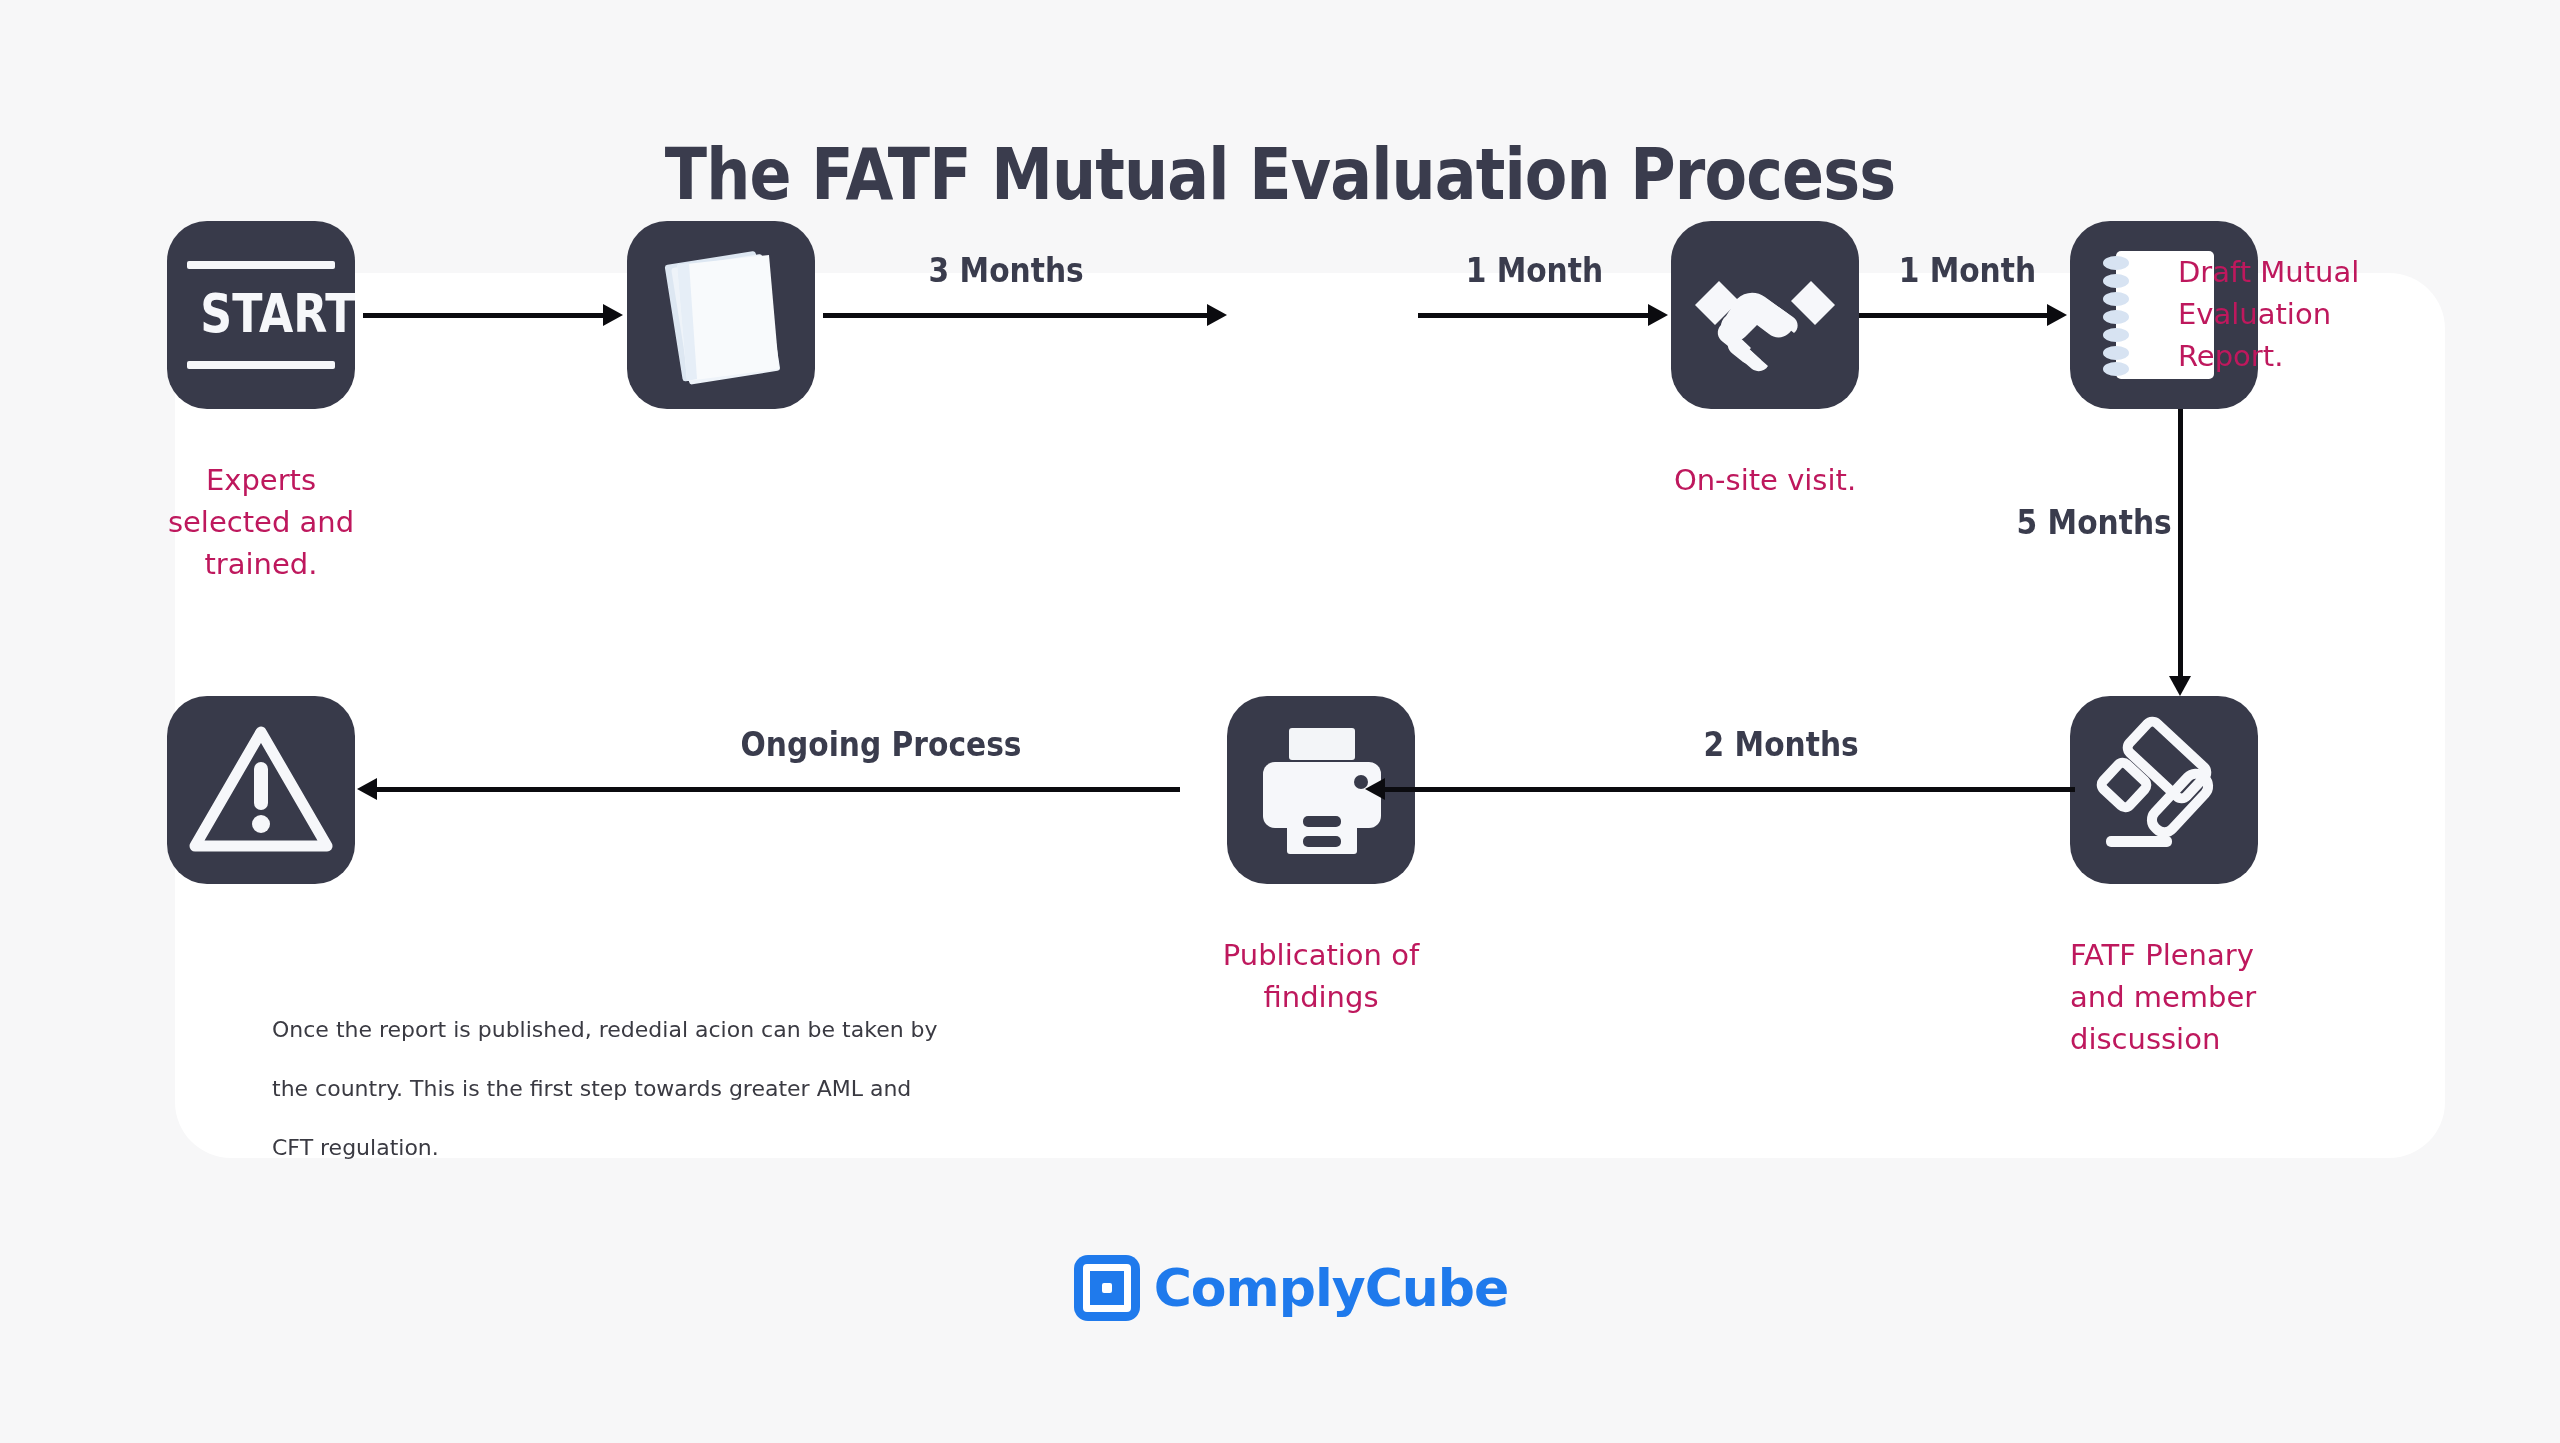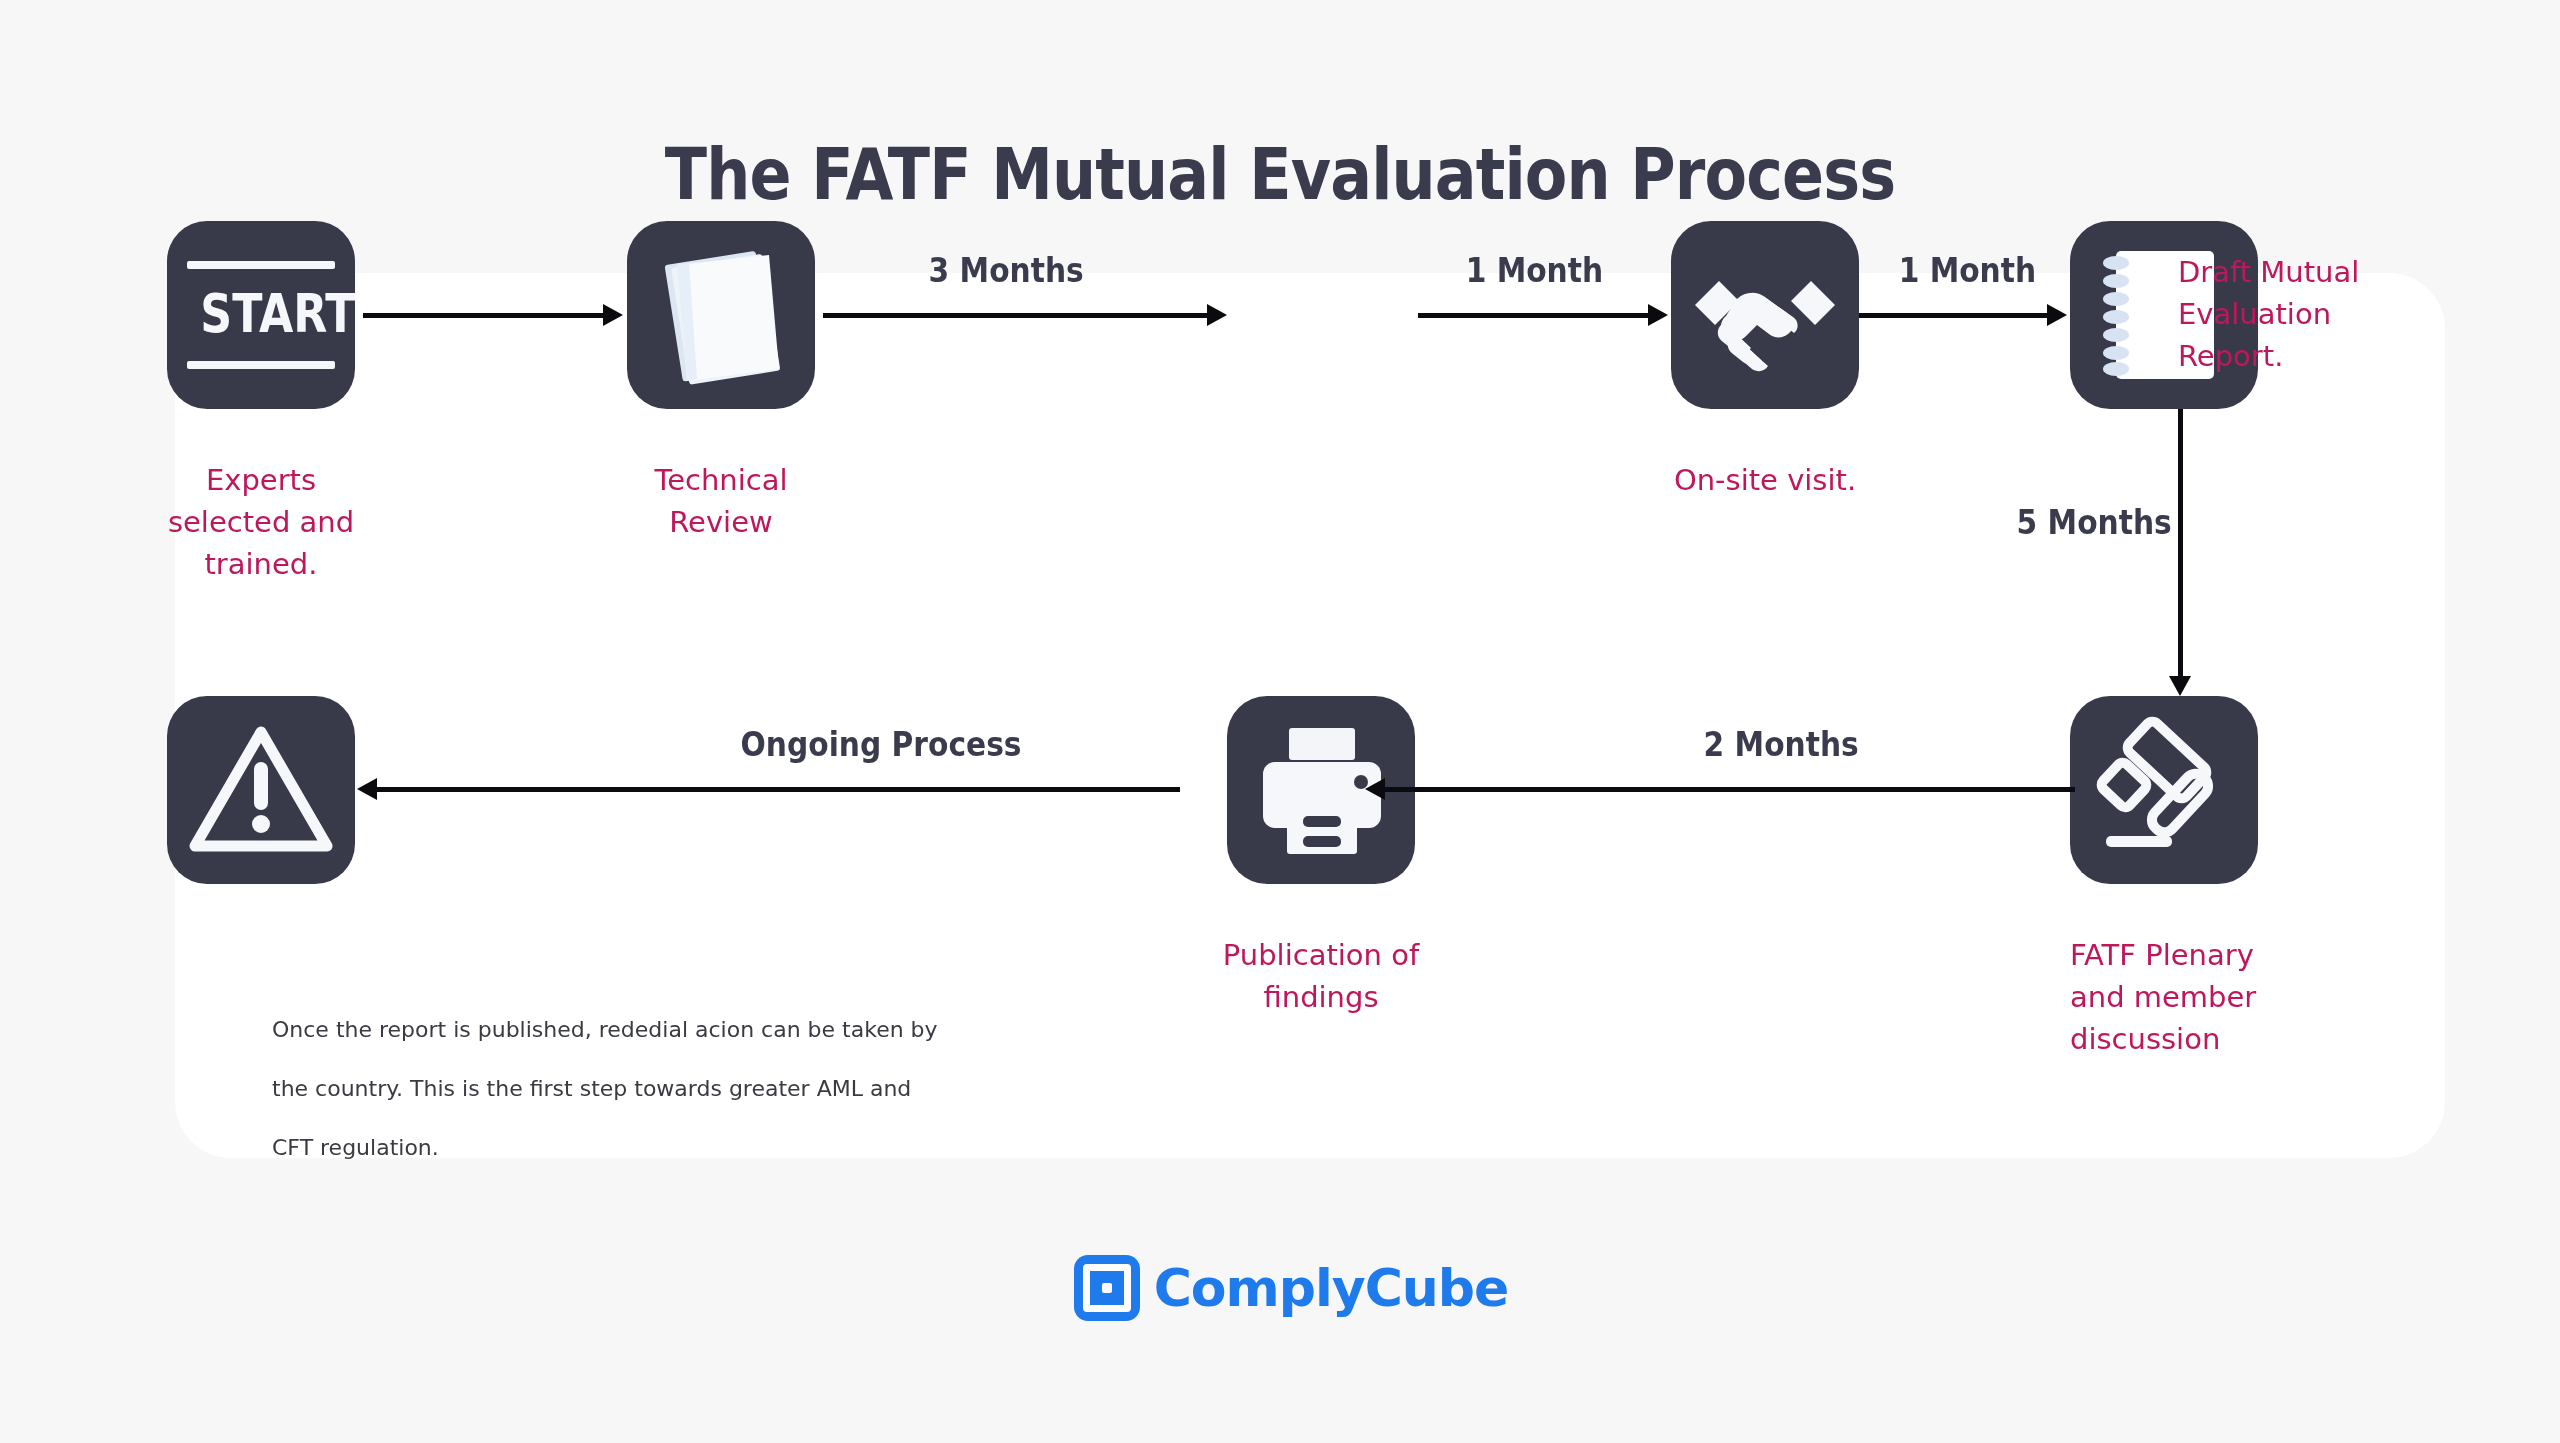--- a/index.html
+++ b/index.html
@@ -131,22 +131,20 @@
     <div class="tile">
       <svg width="188" height="188" viewBox="0 0 188 188">
         <g transform="rotate(-9 94 94)">
           <rect x="46" y="36" width="92" height="118" rx="3" fill="#dde7f2"></rect>
           <rect x="52" y="40" width="92" height="118" rx="3" fill="#eef3f9"></rect>
         </g>
         <path d="M50 44 L142 34 L152 148 L60 160 Z" fill="#f8fafc"></path>
         <path d="M50 44 L62 42 L70 158 L60 160 Z" fill="#e6eef7"></path>
       </svg>
     </div>
-    <div class="node-label lbl-center">Technical
-Review</div>
   </div>
 
 
   <div class="node" style="left:1496px;top:-52px;">
     <div class="tile">
       <svg width="188" height="188" viewBox="0 0 188 188">
         <g fill="#f6f7fa">
           <path d="M24 84 L48 60 L68 80 L44 104 Z"></path>
           <path d="M164 84 L140 60 L120 80 L144 104 Z"></path>
           <path d="M66 78 C74 70 86 70 94 76 L116 92 C124 98 124 108 117 113 C111 118 103 117 98 113 L86 104 L74 116 C68 122 58 121 53 115 C48 109 49 100 55 95 Z"></path>

